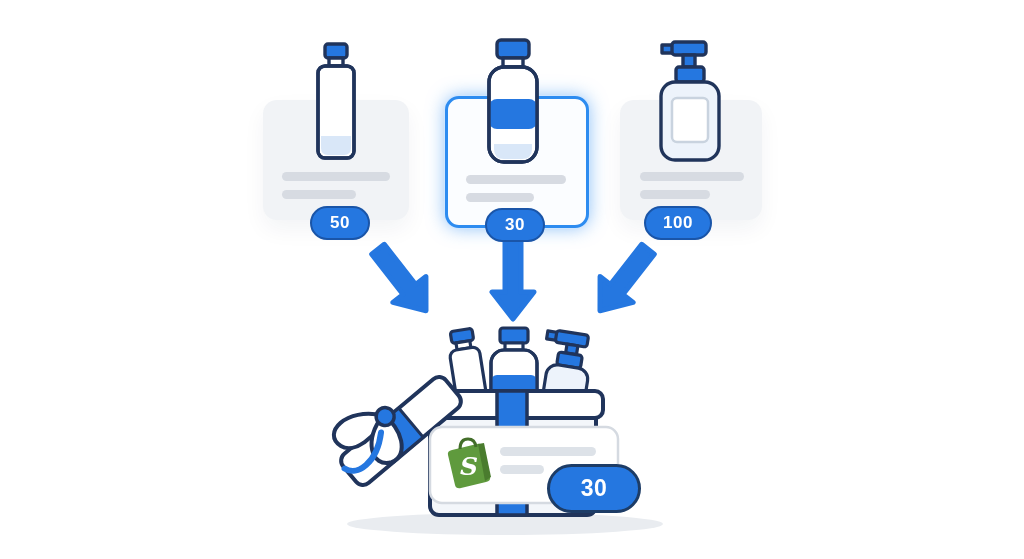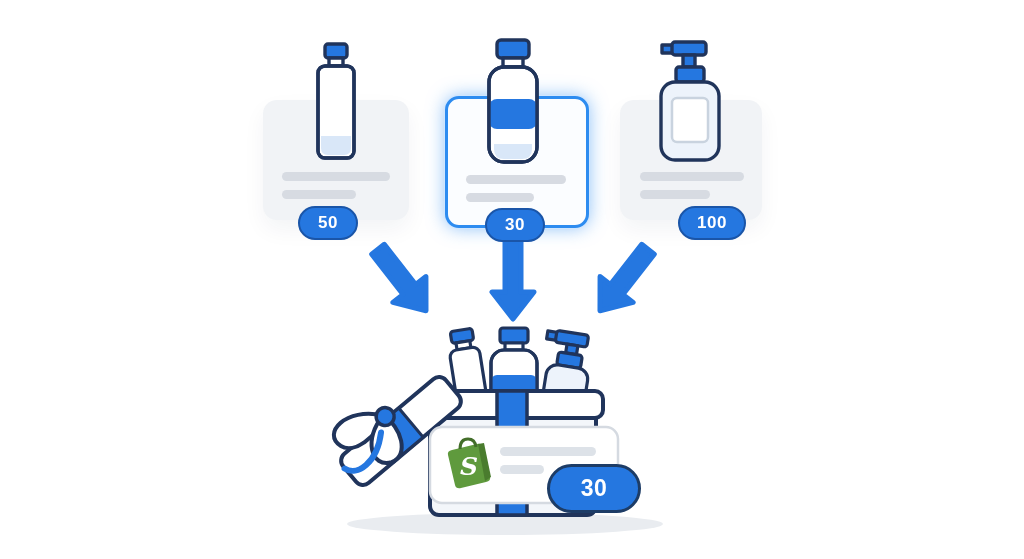--- a/index.html
+++ b/index.html
@@ -130,21 +130,21 @@
         <path d="M11 13 L36 7 Q41 6 42 10 L49 40 Q50 44 45 45 L20 51 Q15 52 14 48 L7 18 Q6 14 11 13 Z" fill="#5f9a3d"></path>
         <path d="M37 7 L43 6 L50 40 L44 44 Z" fill="#4a7c2e"></path>
         <path d="M19 12 Q19 2 27 2 Q34 2 35 10" fill="none" stroke="#436e2a" stroke-width="3"></path>
         <text x="28" y="38" text-anchor="middle" fill="#ffffff" font-family="DejaVu Serif, serif" font-style="italic" font-weight="bold" font-size="25">S</text>
       </g>
       <rect x="500" y="447" width="96" height="9" rx="4.5" fill="#dde2e8"></rect>
       <rect x="500" y="465" width="44" height="9" rx="4.5" fill="#dde2e8"></rect>
     </g>
   </svg>
 
-  <div class="badge" style="left:298px;top:206px;width:56px;height:30px;">50</div>
+  <div class="badge" style="left:310px;top:206px;width:56px;height:30px;">50</div>
 
   <div class="badge" style="left:485px;top:208px;width:56px;height:30px;">30</div>
 
-  <div class="badge" style="left:678px;top:206px;width:64px;height:30px;">100</div>
+  <div class="badge" style="left:644px;top:206px;width:64px;height:30px;">100</div>
 
   <div class="badge big" style="left:547px;top:464px;width:88px;height:43px;">30</div>
 
 </div>
 
 </body></html>

